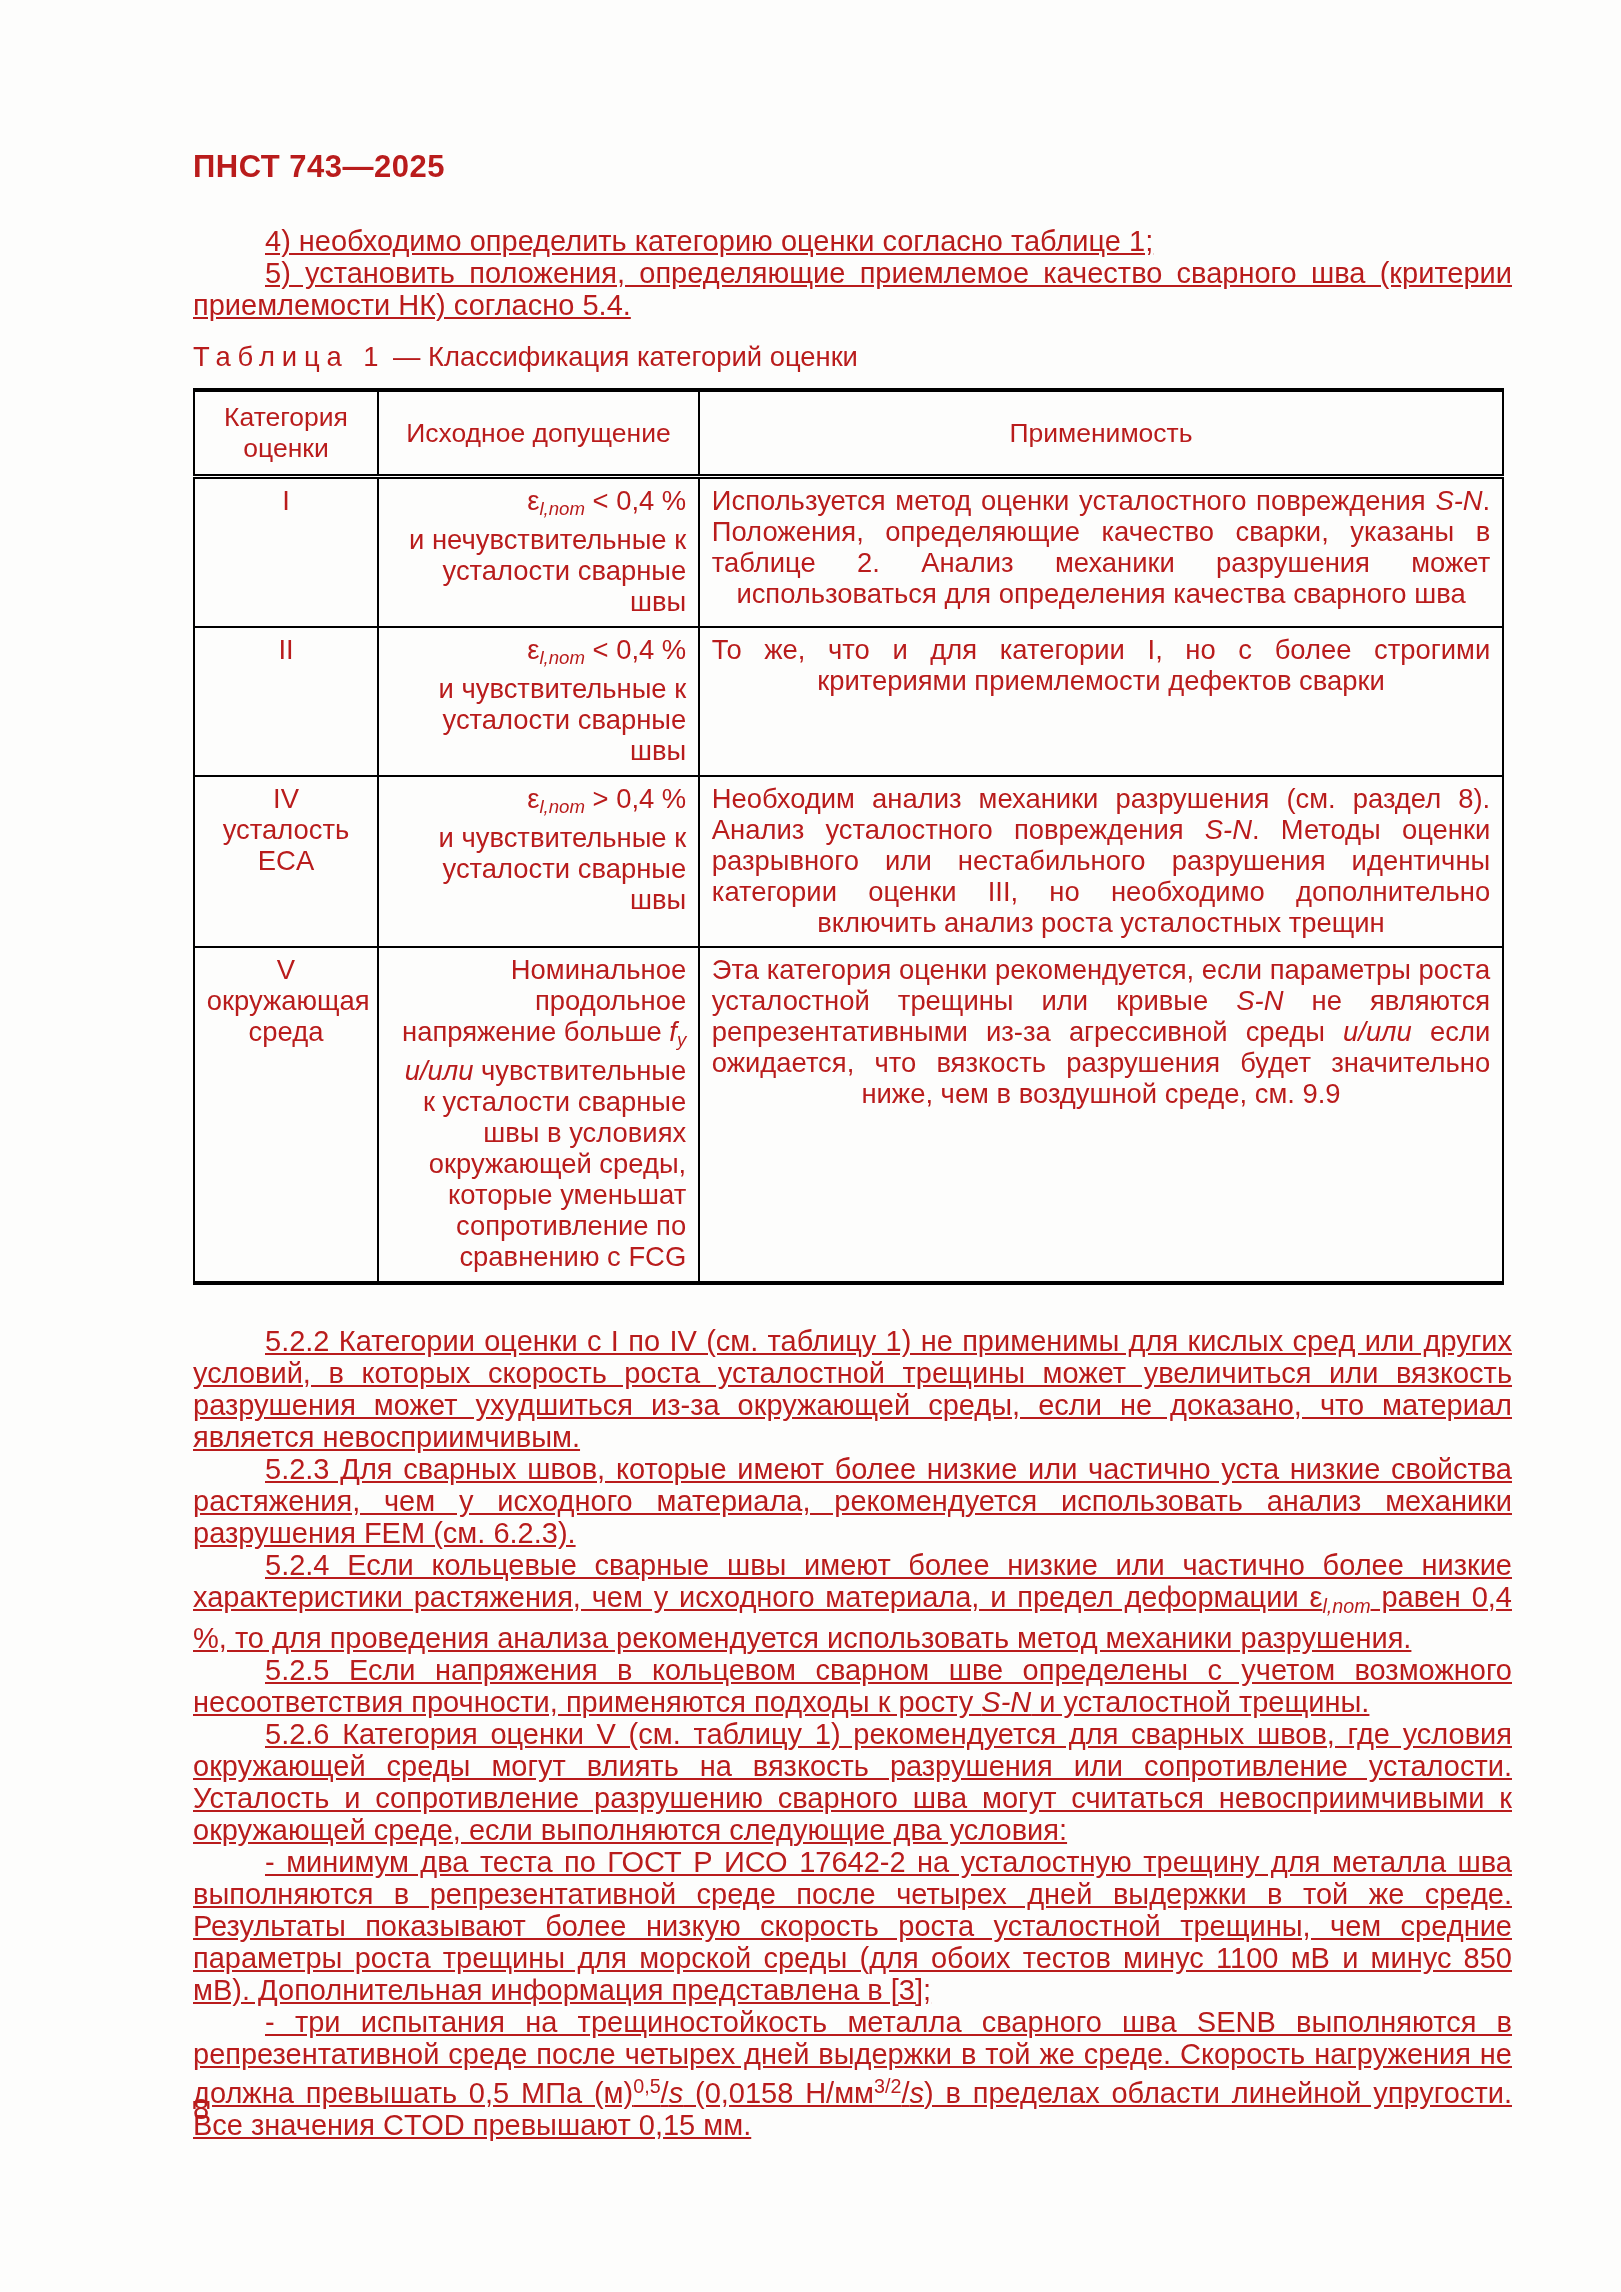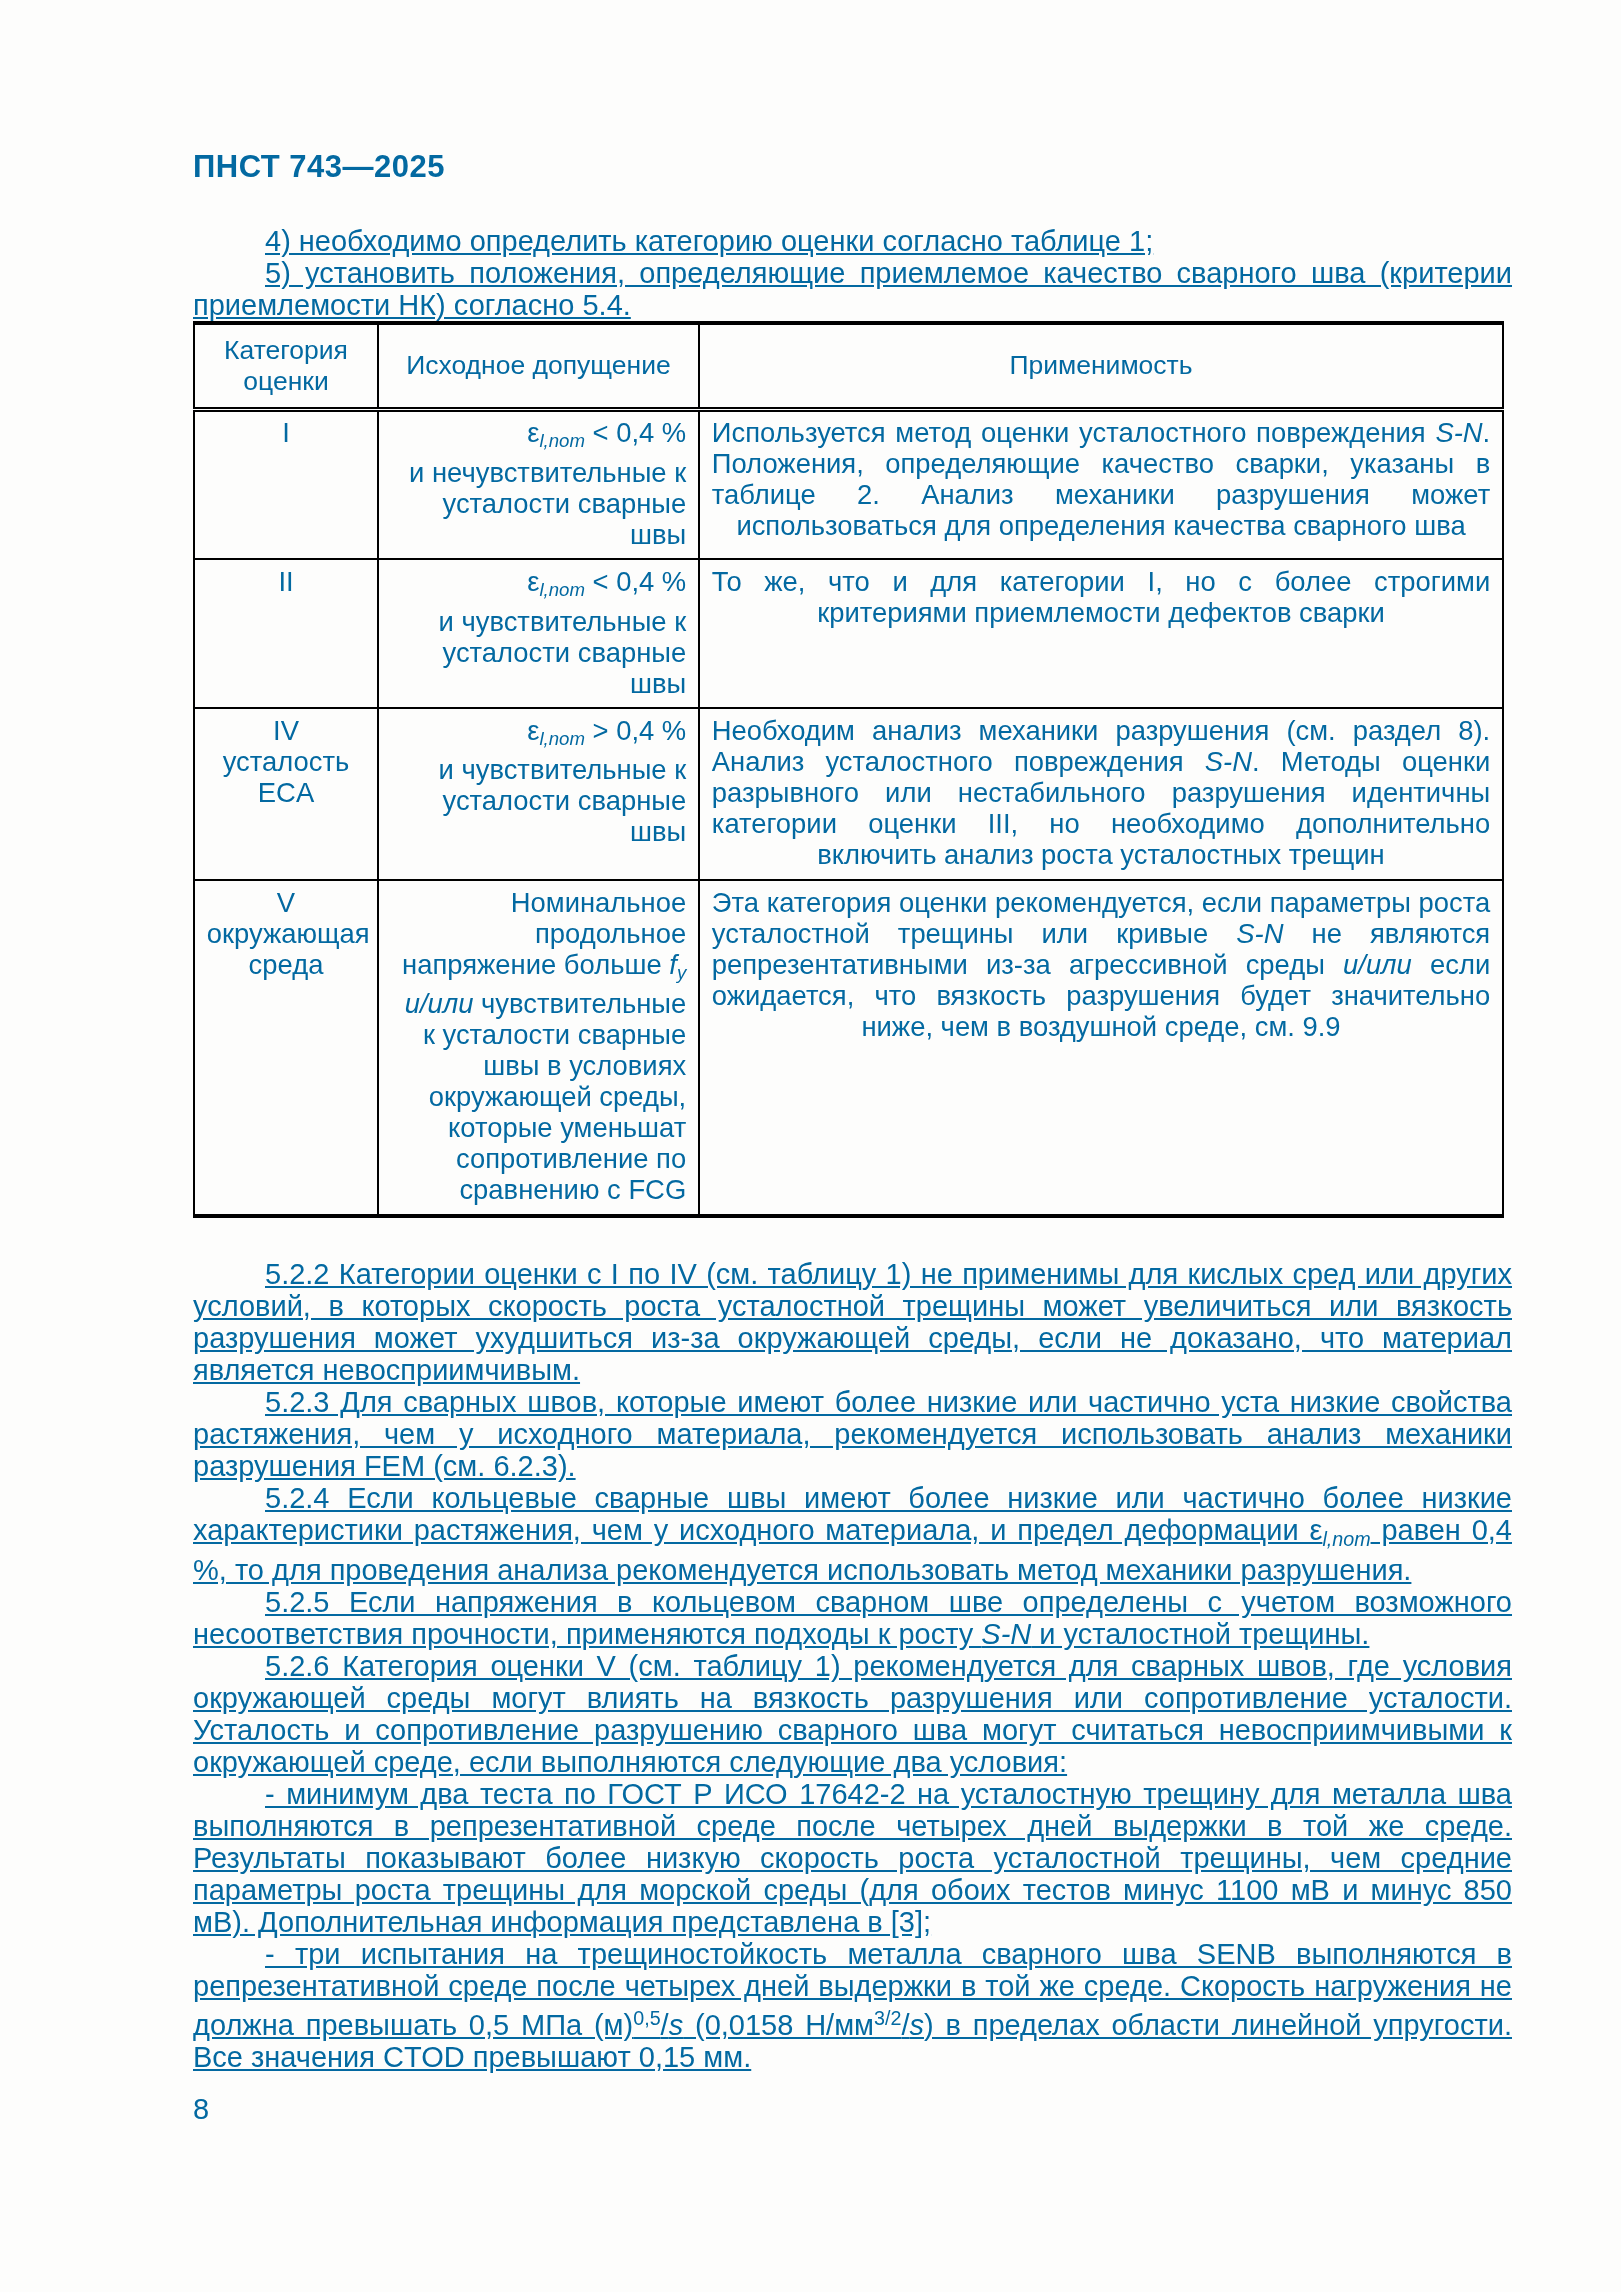--- a/index.html
+++ b/index.html
@@ -1,16 +1,16 @@
 <!DOCTYPE html>
 <html><head>
 <meta charset="utf-8">
 <style>
   html,body{margin:0;padding:0;background:#e8e8e8;}
-  .page{position:relative;width:1621px;height:2293px;margin:0 auto;background:#fdfdfc;color:#0369a1;
+  .page{position:relative;width:1621px;height:2293px;margin:0 auto;background:#fdfdfc;color:#b91c1c;
         font-family:"Liberation Sans","DejaVu Sans",sans-serif;overflow:hidden;}
   .doc-code{position:absolute;top:149px;left:193px;font-size:31px;font-weight:bold;letter-spacing:0.5px;}
   .content{position:absolute;top:225px;left:193px;width:1319px;}
   .para{margin:0;font-size:29px;line-height:32px;text-align:justify;text-indent:72px;hyphens:manual;text-decoration:underline;}
   .caption{margin:19.6px 0 15.7px 0;font-size:27.4px;line-height:32px;text-align:left;text-indent:0;}
   .sp{letter-spacing:6.9px;}
   .i{font-style:italic;}
   .sub{font-size:0.68em;vertical-align:-0.28em;}
   .sup{font-size:0.68em;vertical-align:0.5em;}
   table.gost{width:1309px;border-collapse:collapse;table-layout:fixed;
@@ -30,20 +30,21 @@
 
 <div class="page">
 
   <div class="doc-code">ПНСТ 743—2025</div>
 
   <div class="content">
 
     <p class="para">4) необходимо определить категорию оценки согласно таблице 1;</p>
     <p class="para">5) установить положения, определяющие приемлемое качество сварного шва (критерии прием­лемости НК) согласно 5.4.</p>
 
+    <p class="caption"><span class="sp">Таблица 1</span> — Классификация категорий оценки</p>
 
     <table class="gost">
       <colgroup>
         <col style="width:184px">
         <col style="width:321px">
         <col style="width:804px">
       </colgroup>
       <thead>
         <tr>
           <th>Категория оценки</th>

